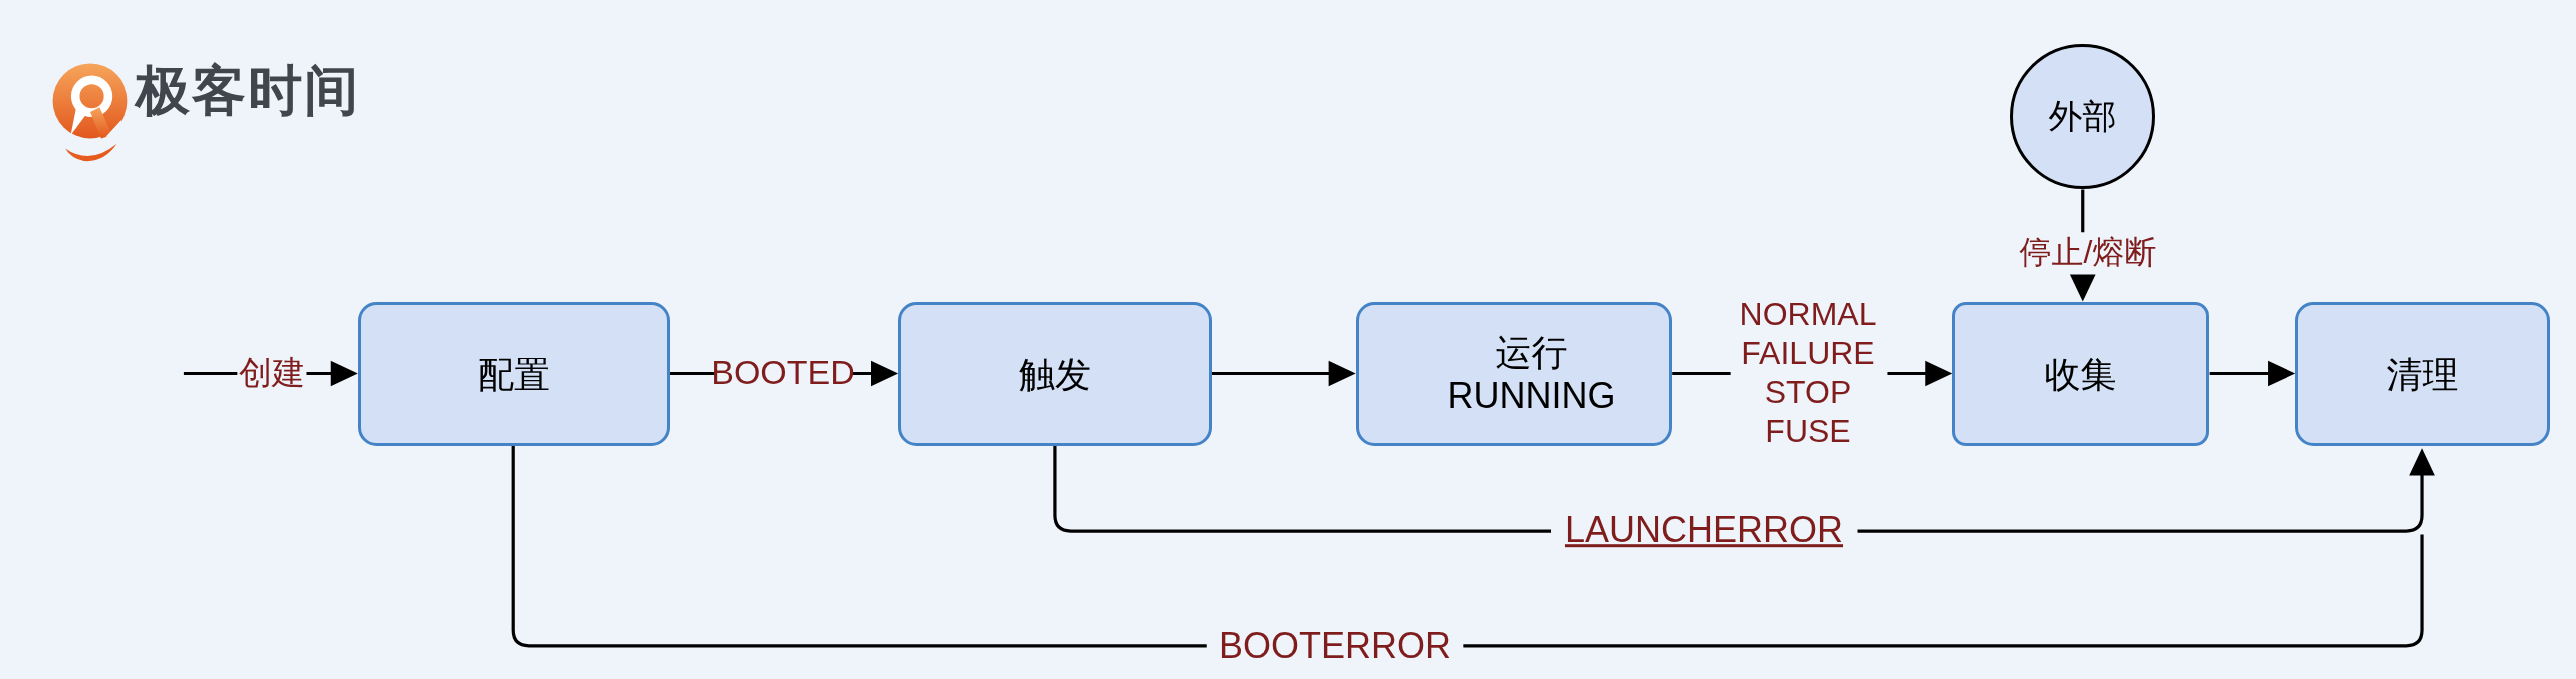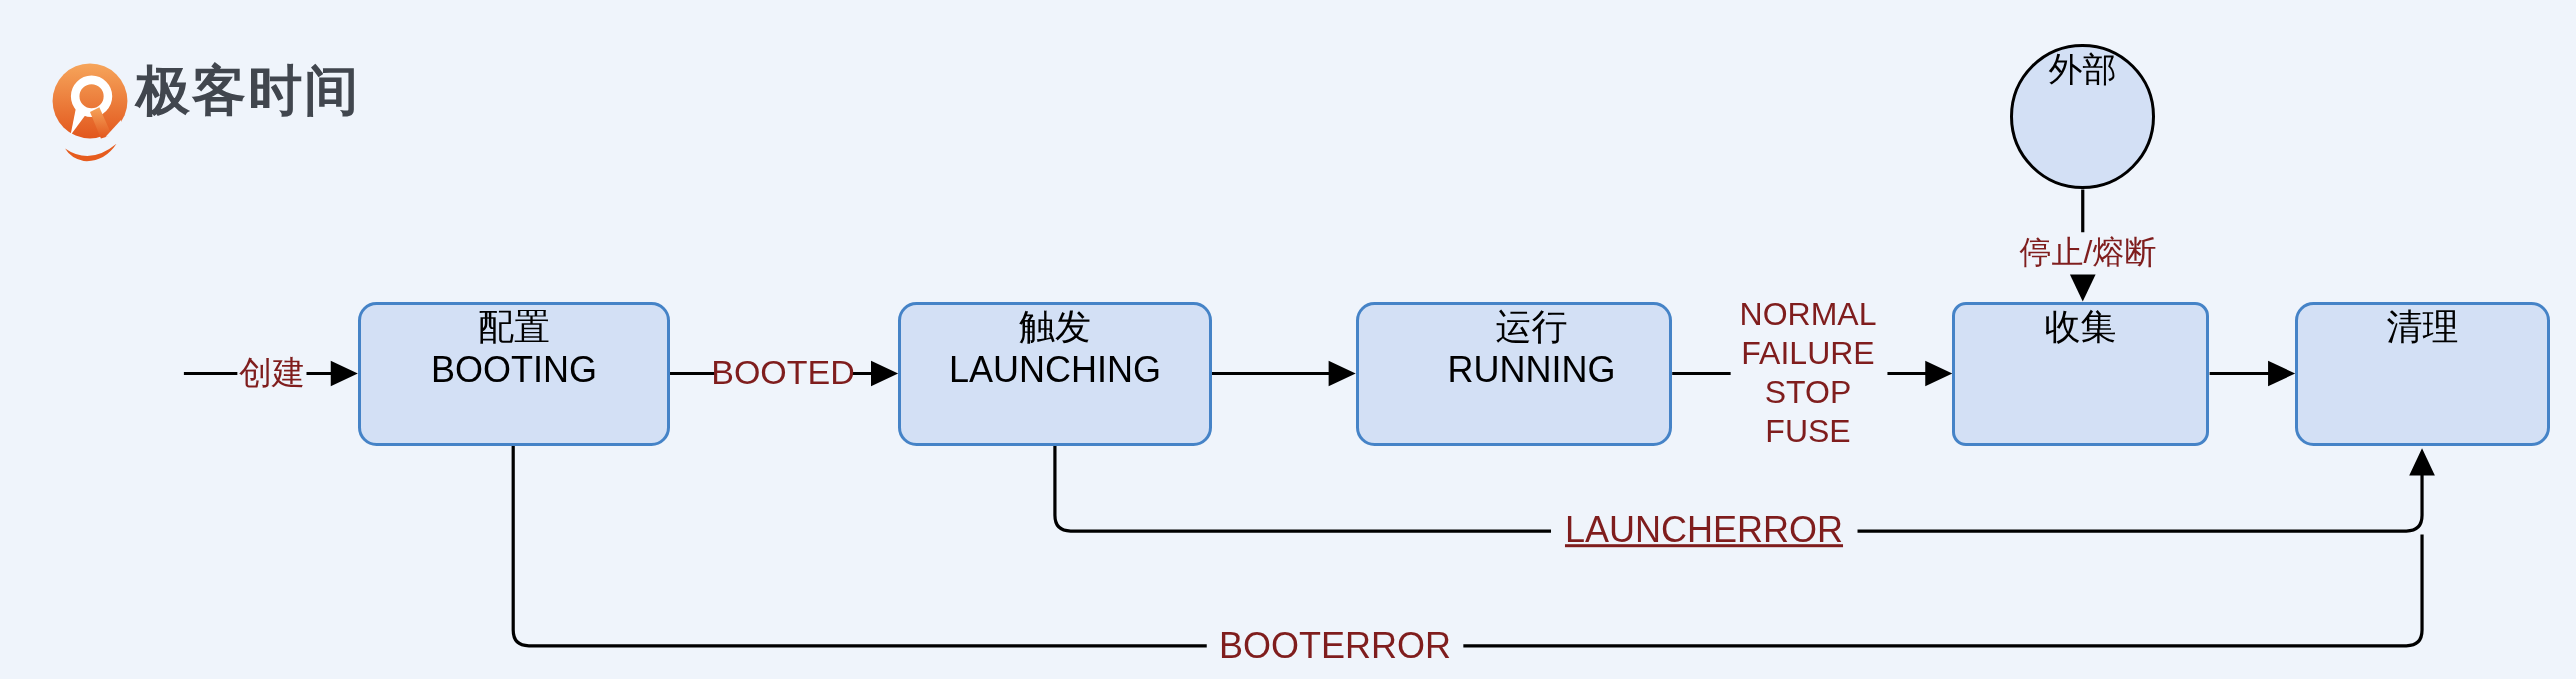--- a/index.html
+++ b/index.html
@@ -42,20 +42,21 @@
   .wires path.head { fill: #000; stroke: none; }
 
   
   .node {
     position: absolute;
     box-sizing: border-box;
     background: #d3e0f5;
     display: flex;
     flex-direction: column;
     align-items: center;
+    justify-content: center;
     text-align: center;
     color: #000;
   }
   .node.box {
     border: 3.6px solid #4583c7;
     border-radius: 18.5px;
     font-size: 36px;
     line-height: 43px;
   }
   .node.circle {
@@ -131,26 +132,24 @@
       <path d="M33 52 L25 92 L48 61 Z" fill="#ffffff"></path>
       <path d="M50 62 L62 56 L78 92 L64 96 Z" fill="url(#og)"></path>
       <path d="M70 94 L90 72 L89 95 Z" fill="#eff4fb"></path>
     </svg>
     <div class="logo-text">极客时间</div>
   </div>
 
 
   <div class="node box" id="node-booting">
     <span>配置</span>
-    <span>BOOTING</span>
   </div>
 
   <div class="node box" id="node-launching">
     <span>触发</span>
-    <span>LAUNCHING</span>
   </div>
 
   <div class="node box" id="node-running">
     <span>运行</span>
     <span>RUNNING</span>
   </div>
 
   <div class="node box" id="node-collect">
     <span>收集</span>
   </div>

